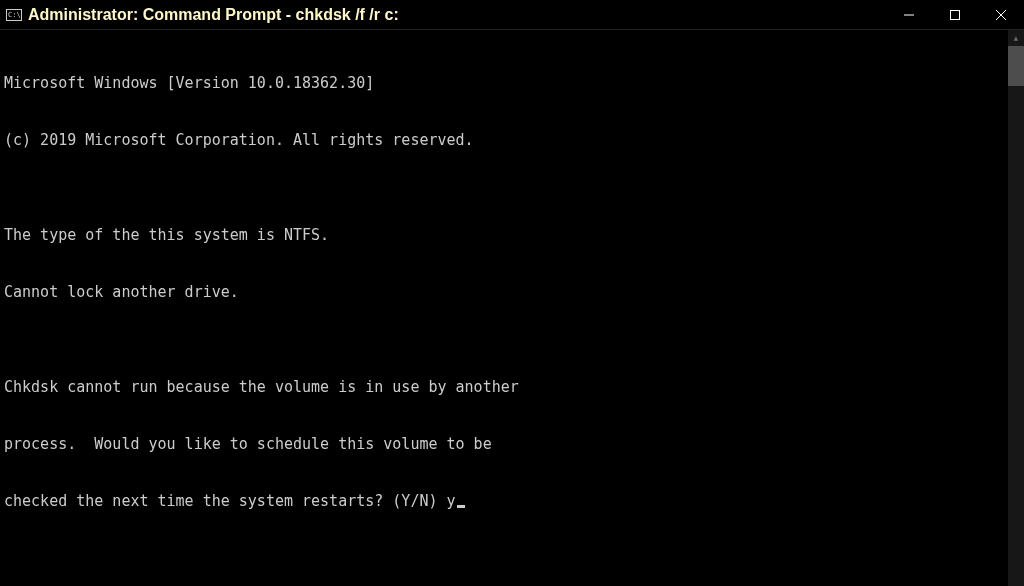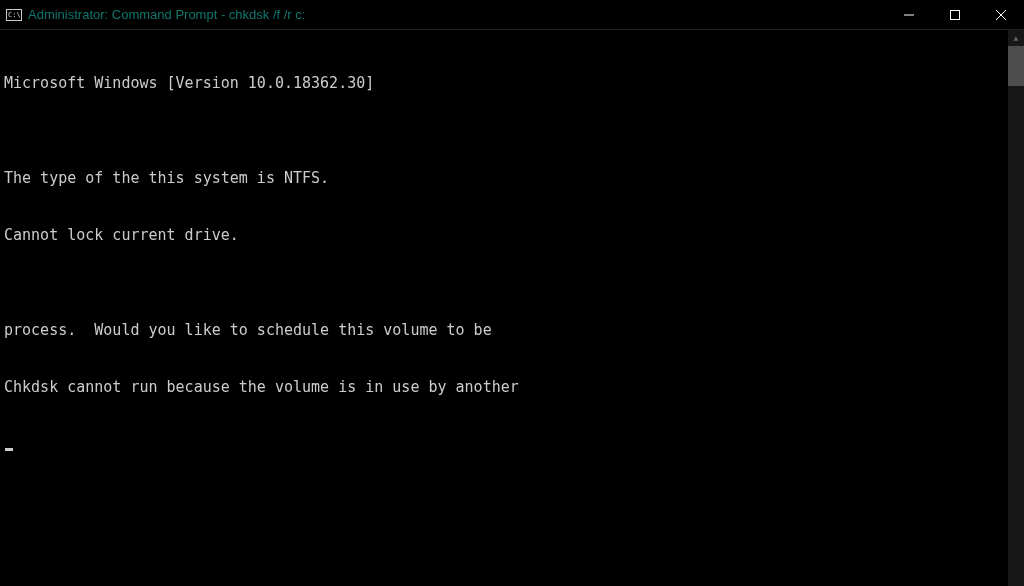--- a/index.html
+++ b/index.html
@@ -34,23 +34,24 @@
       margin-right: 6px;
       display: flex;
       align-items: center;
       justify-content: center;
     }
     .app-icon svg {
       width: 16px;
       height: 16px;
     }
     .title-text {
-      color: #0f766e;
-      font-size: 13px;
+      color: #fef9c3;
+      font-size: 16px;
       font-family: "Segoe UI", Tahoma, sans-serif;
+      font-weight: bold;
     }
     .window-controls {
       display: flex;
       height: 100%;
     }
     .win-btn {
       width: 46px;
       height: 100%;
       display: flex;
       align-items: center;
@@ -152,25 +153,26 @@
           <line x1="0" y1="0" x2="10" y2="10"></line>
           <line x1="10" y1="0" x2="0" y2="10"></line>
         </svg>
     </div>
   </div>
 </div>
 
 <div class="terminal-body">
   <div class="terminal-content">
     <span class="line">Microsoft Windows [Version 10.0.18362.30]</span>
+    <span class="line">(c) 2019 Microsoft Corporation. All rights reserved.</span>
     <span class="line"></span>
     <span class="line">The type of the this system is NTFS.</span>
-    <span class="line">Cannot lock current drive.</span>
+    <span class="line">Cannot lock another drive.</span>
     <span class="line"></span>
+    <span class="line">Chkdsk cannot run because the volume is in use by another</span>
     <span class="line">process.  Would you like to schedule this volume to be</span>
-    <span class="line">Chkdsk cannot run because the volume is in use by another</span>
-    <span class="line"><span class="cursor"></span></span>
+    <span class="line"><span>checked the next time the system restarts? (Y/N) y</span><span class="cursor"></span></span>
   </div>
   <div class="scrollbar-track">
     <div class="scrollbar-arrow up">▲</div>
     <div class="scrollbar-thumb"></div>
   </div>
 </div>
 
 </body></html>

